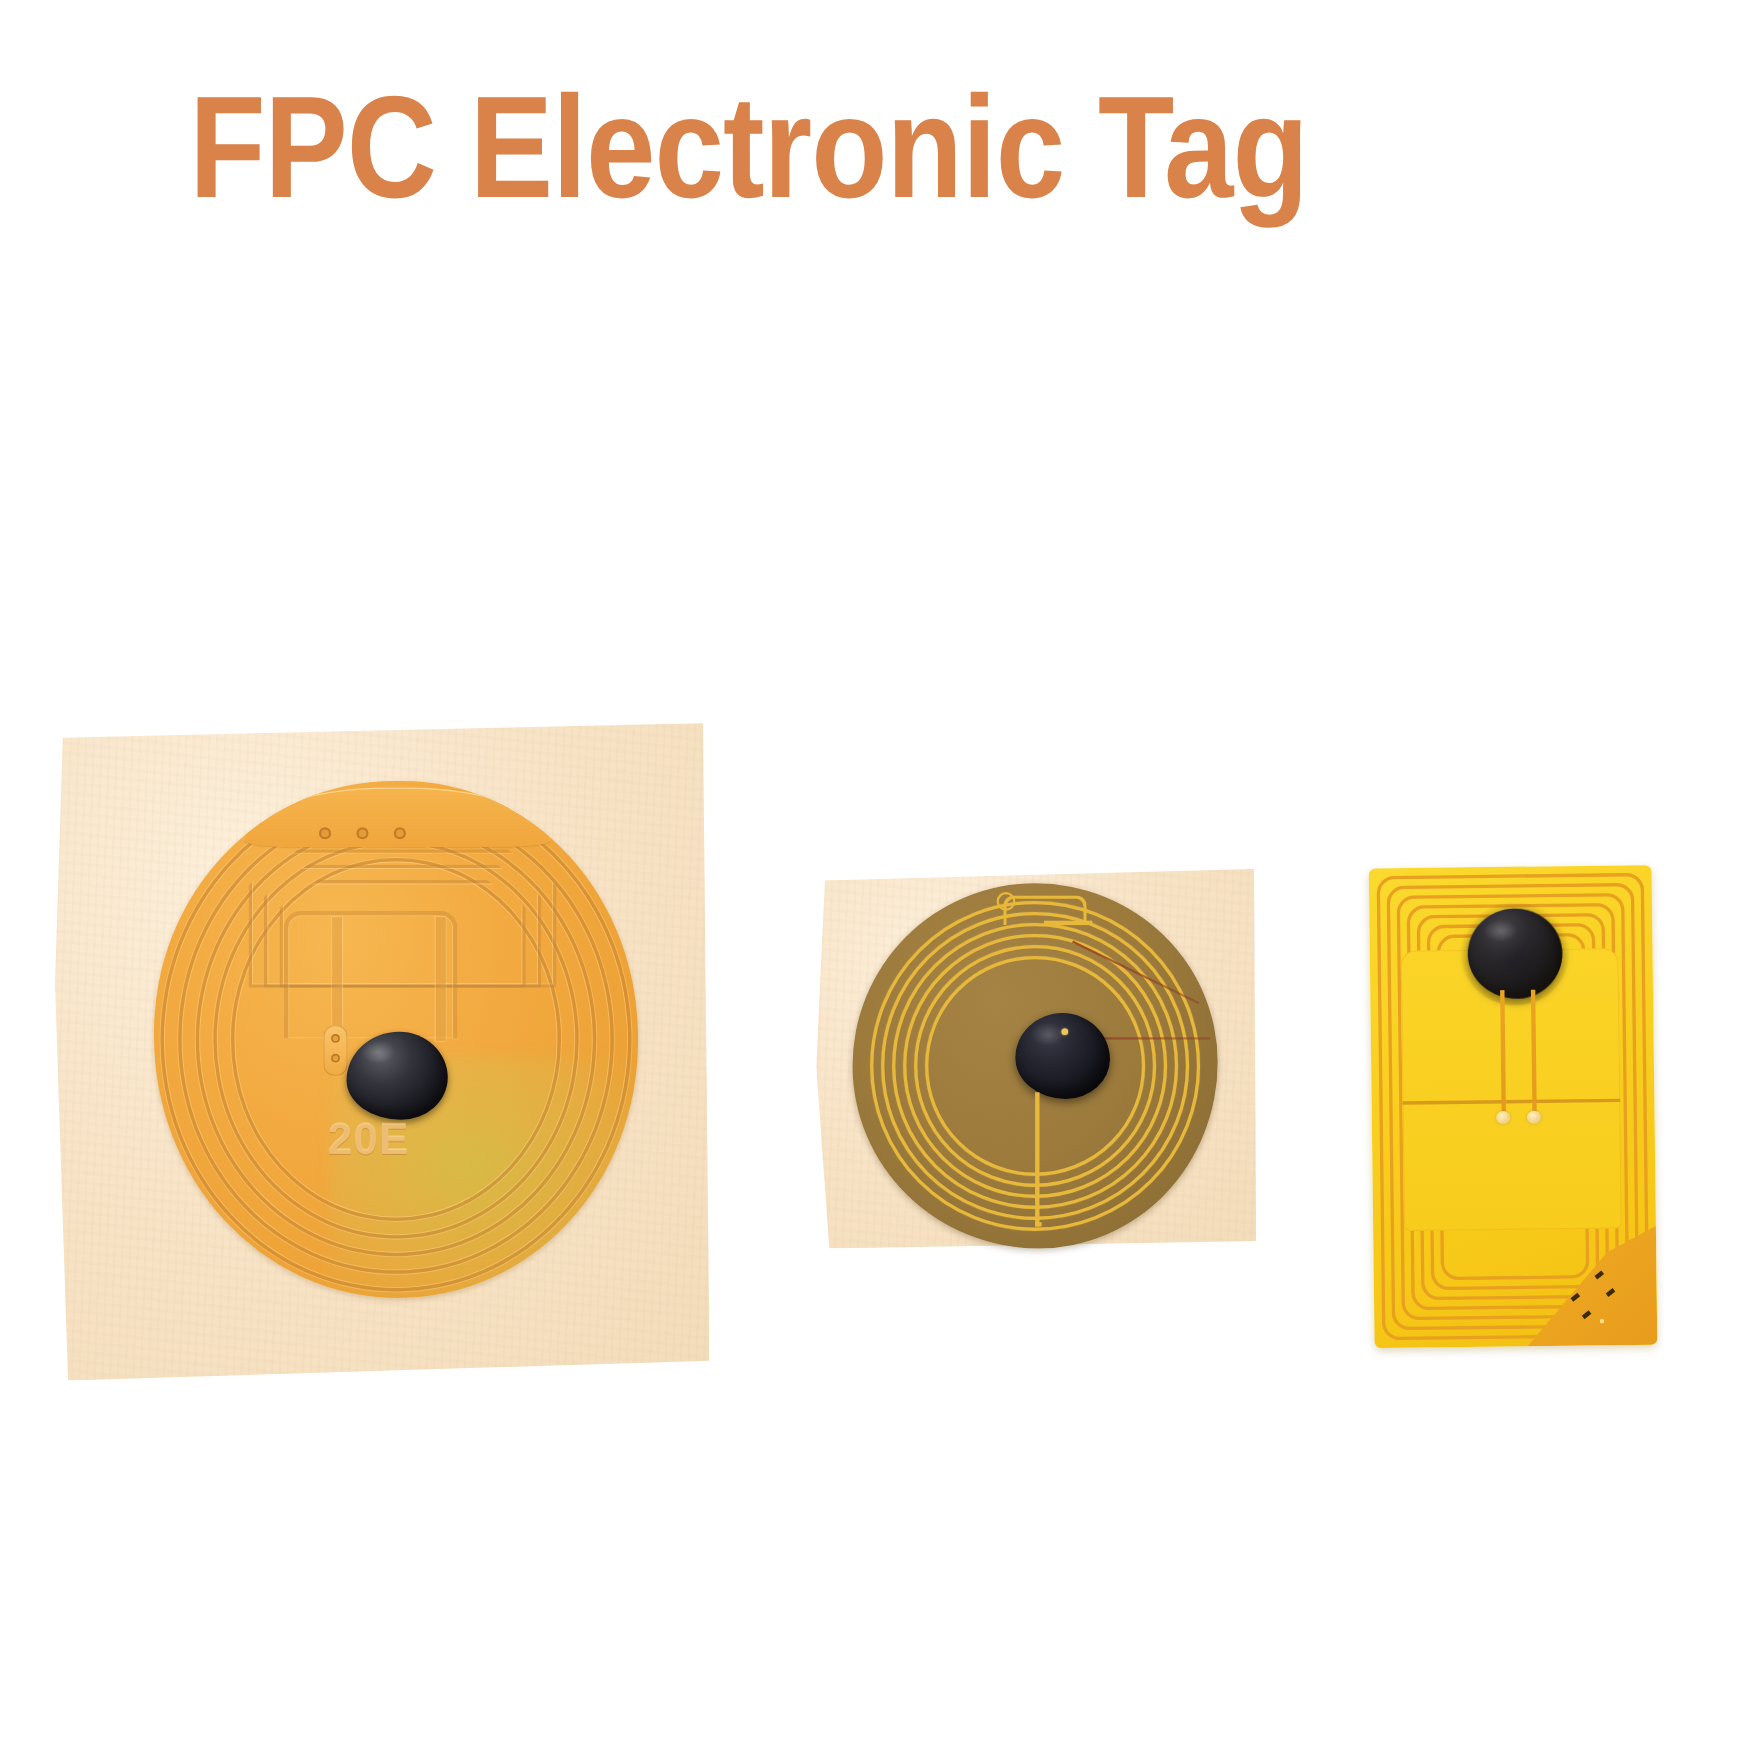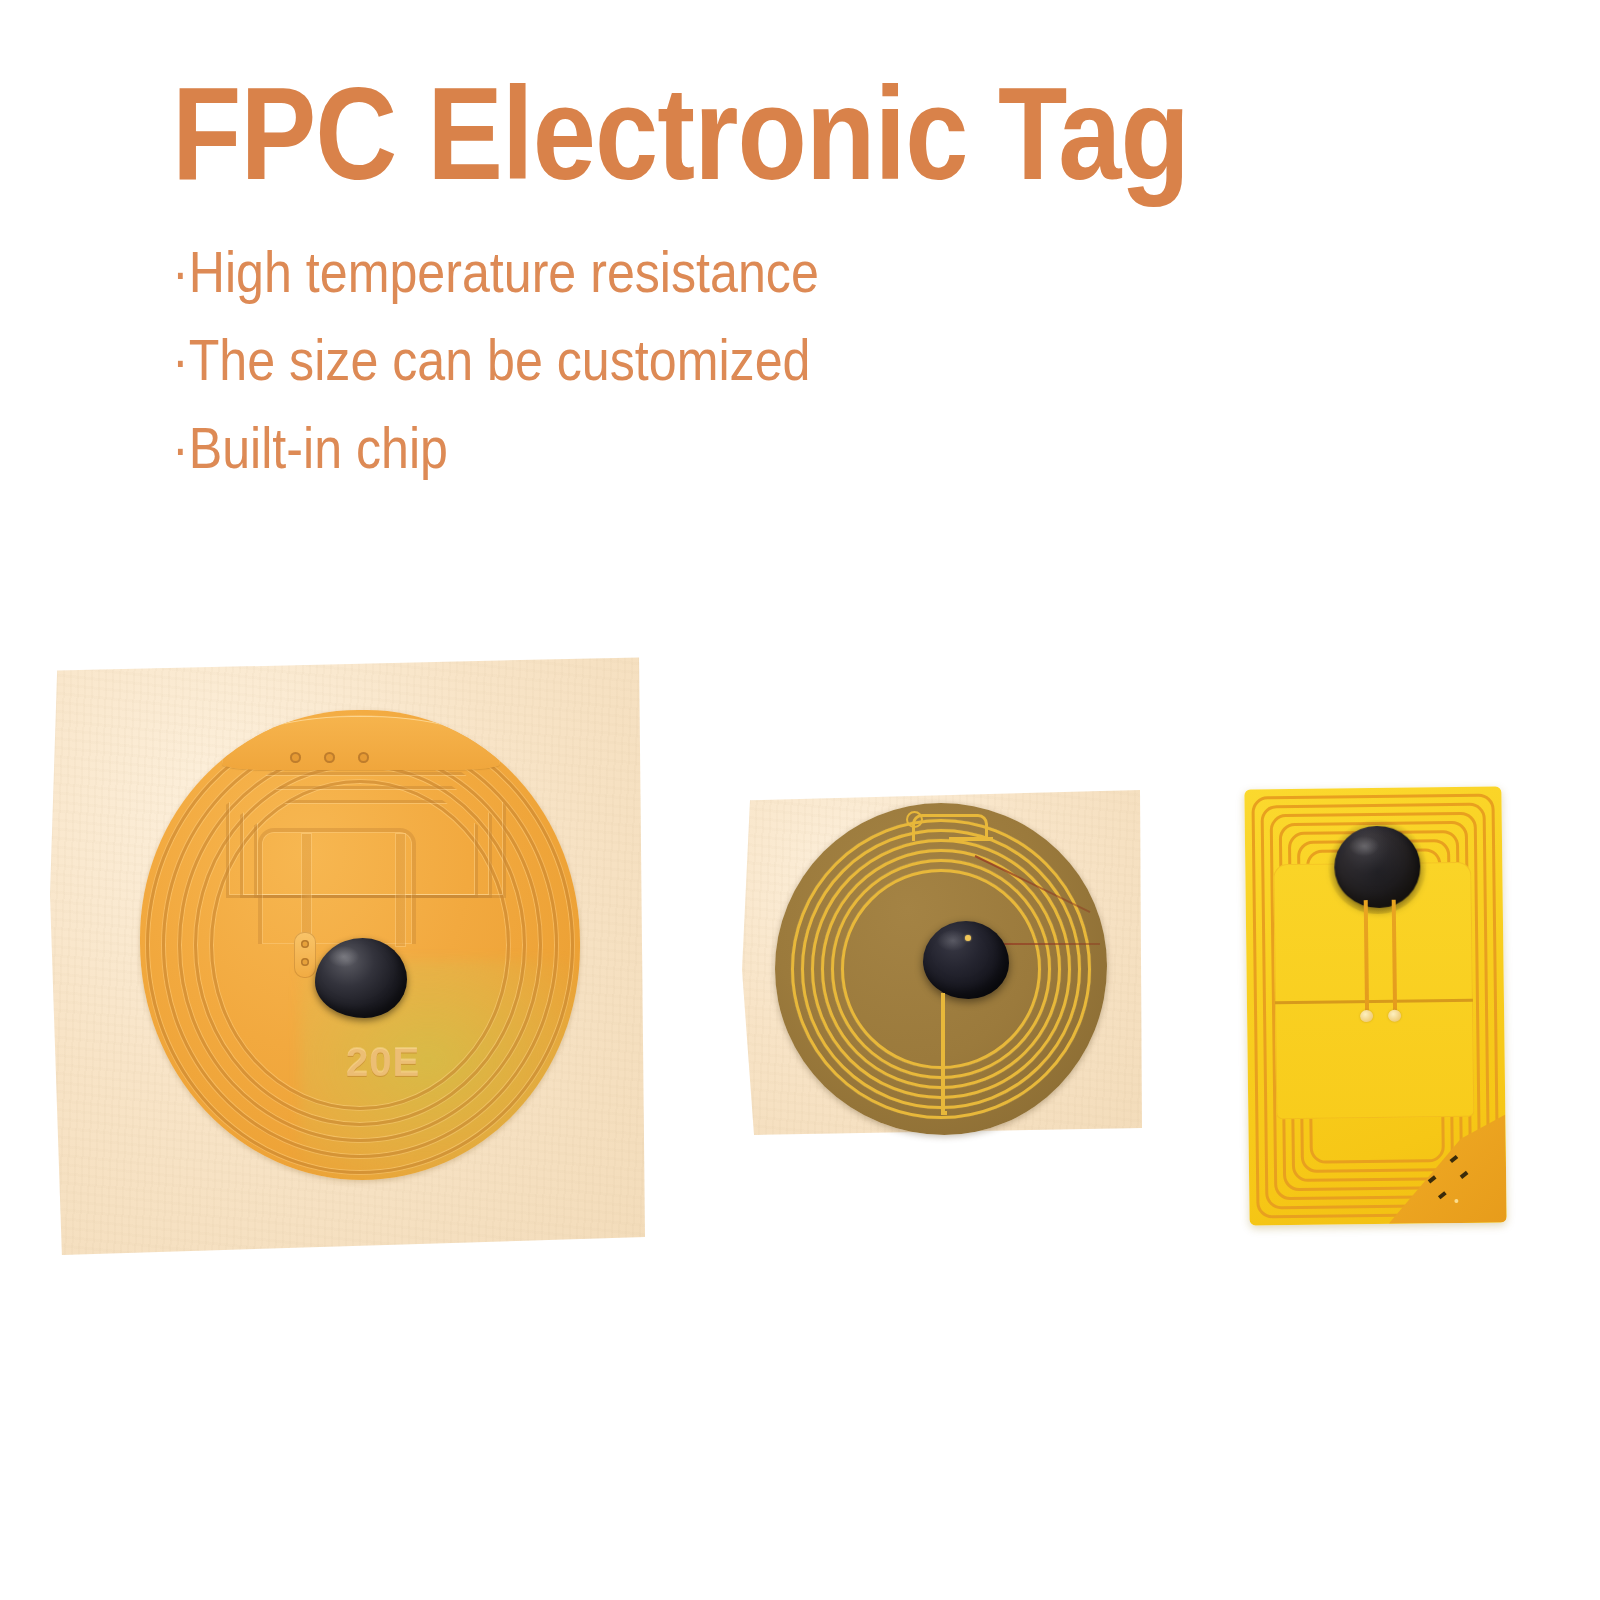--- a/index.html
+++ b/index.html
@@ -282,31 +282,20 @@
     position:absolute;width:4px;height:4px;border-radius:50%;background:rgba(255,236,170,.8);
   }
 </style>
 </head>
 <body>
 
 <div class="text-block">
 
   <h1 class="page-title">FPC Electronic Tag</h1>
 
-  <ul class="feature-list">
-    <li class="feature-item">
-      <span class="bullet-dot">·</span><span>High temperature resistance</span>
-    </li>
-    <li class="feature-item">
-      <span class="bullet-dot">·</span><span>The size can be customized</span>
-    </li>
-    <li class="feature-item">
-      <span class="bullet-dot">·</span><span>Built-in chip</span>
-    </li>
-  </ul>
 </div>
 
 <div class="photo-area">
 
   <div class="tag-unit">
     <div class="paper" id="tag1-paper"></div>
 
     <div id="tag1-disc">
       <div class="green-tint"></div>
 
@@ -330,21 +319,21 @@
       <div class="t1-vert" style="left:162px;top:124px;height:110px;"></div>
       <div class="t1-vert" style="left:256px;top:124px;height:112px;"></div>
 
       <div class="t1-pad" style="left:154px;top:222px;">
         <i style="top:8px;"></i>
         <i style="top:26px;"></i>
       </div>
 
       <div class="t1-blob" style="left:175px;top:228px;"></div>
 
-      <div class="t1-mark" style="left:158px;top:330px;margin-left:48px;">20E</div>
+      <div class="t1-mark" style="left:158px;top:304px;">20E</div>
     </div>
   </div>
 
   <div class="tag-unit">
     <div class="paper" id="tag2-paper"></div>
 
     <div id="tag2-disc">
       <div class="t2-ring" style="left:16px;top:16px;right:16px;bottom:16px;"></div>
       <div class="t2-ring" style="left:26px;top:26px;right:26px;bottom:26px;"></div>
       <div class="t2-ring" style="left:36px;top:36px;right:36px;bottom:36px;"></div>

